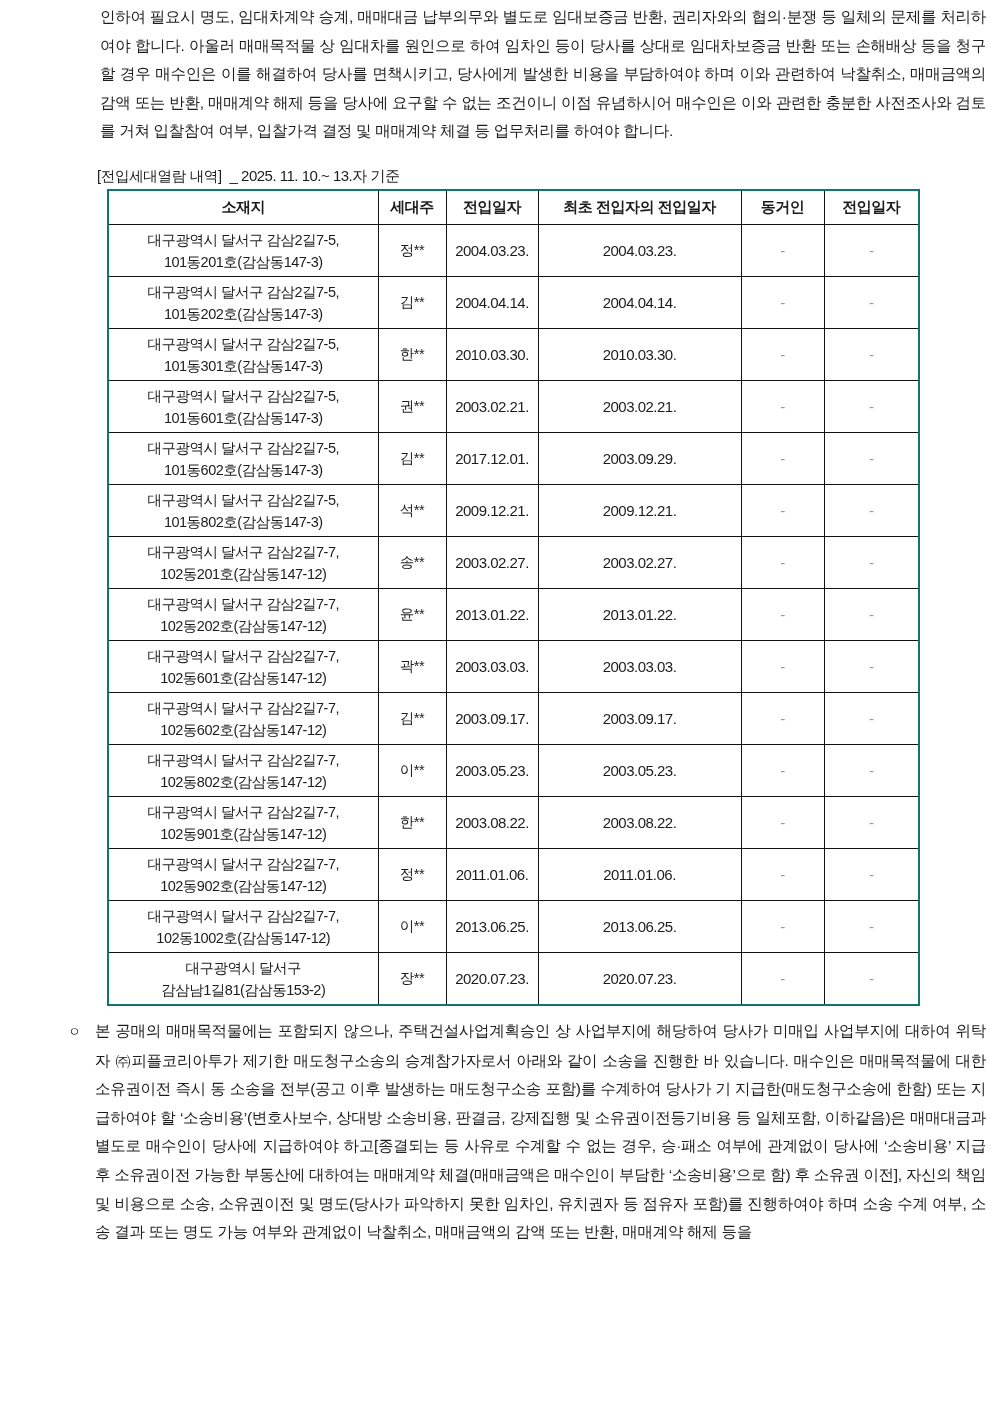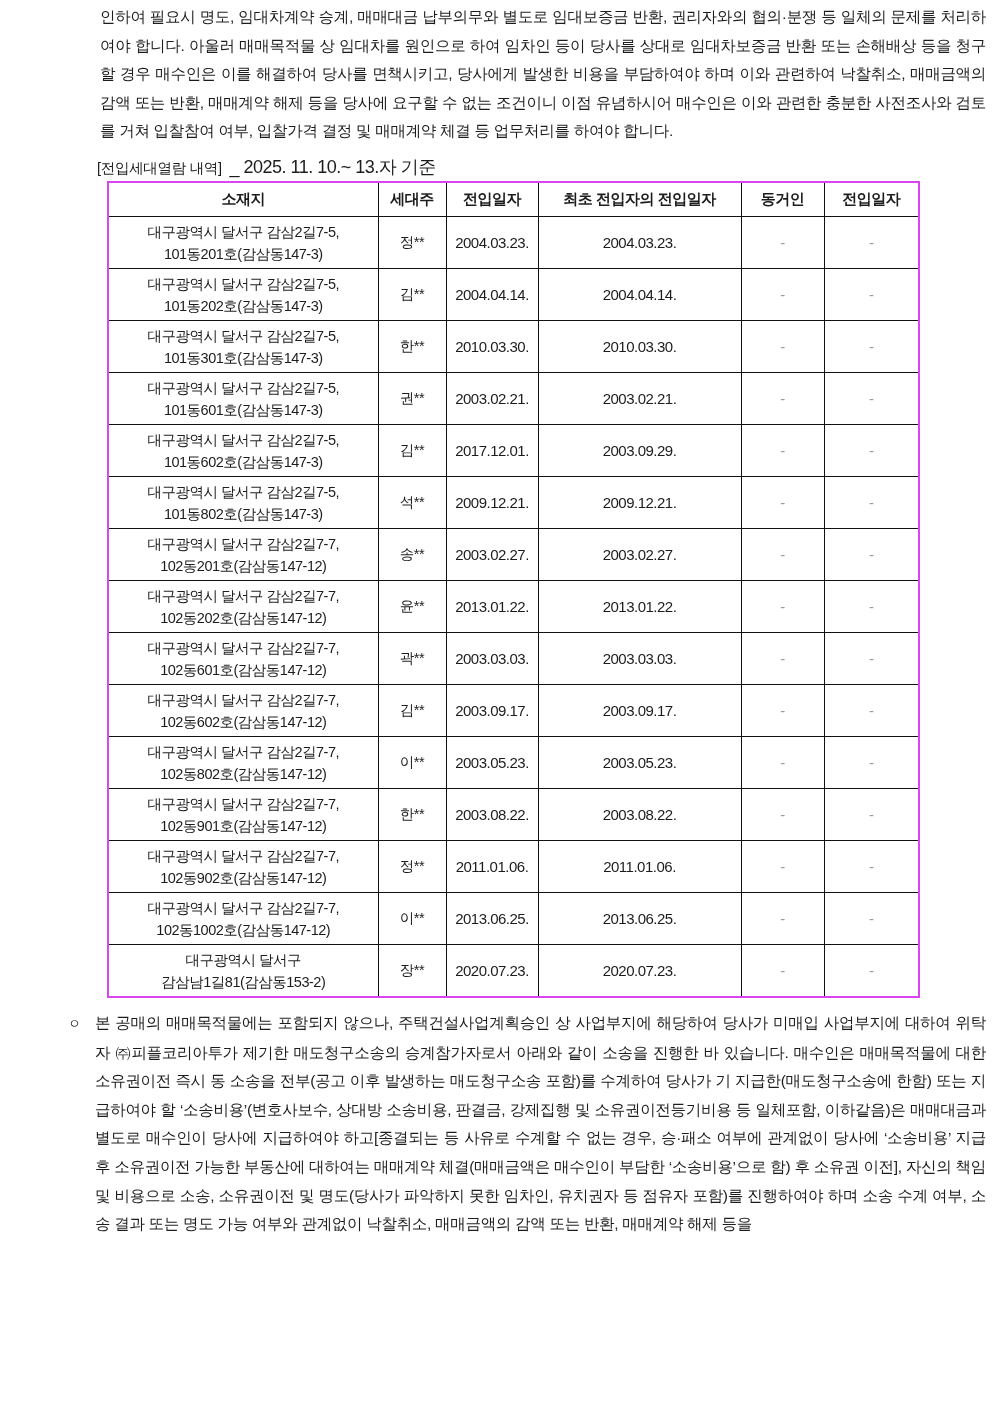--- a/index.html
+++ b/index.html
@@ -12,39 +12,39 @@
   .page { position:relative; width:992px; height:1403px; background:#fff; }
 
   
   .para {
     text-align:justify;
     font-size:15.5px;
     line-height:28.6px;
     letter-spacing:-0.3px;
     word-break:break-all;
   }
-  .para-top { margin:3px 6px 8px 100px; width:886px; }
+  .para-top { margin:3px 6px 16px 100px; width:886px; }
 
   
   .caption {
     margin:8px 0 0 97px;
     font-size:14.5px;
     letter-spacing:-0.3px;
     height:27px; line-height:27px;
     white-space:nowrap;
   }
-  .caption .caption-suffix { font-size:18px; letter-spacing:-0.5px; margin-left:4px; }
+  .caption .caption-suffix { font-size:15px; letter-spacing:-0.5px; margin-left:4px; }
 
   
   table.resident-table {
     border-collapse:collapse;
     table-layout:fixed;
     margin-left:107px;
     width:811px;
-    border:2px solid #d946ef;
+    border:2px solid #0f766e;
     padding-left:24px;
   }
   .resident-table th, .resident-table td {
     border:1px solid #111;
     text-align:center;
     vertical-align:middle;
     overflow:hidden;
   }
   .resident-table thead th {
     height:35px;

